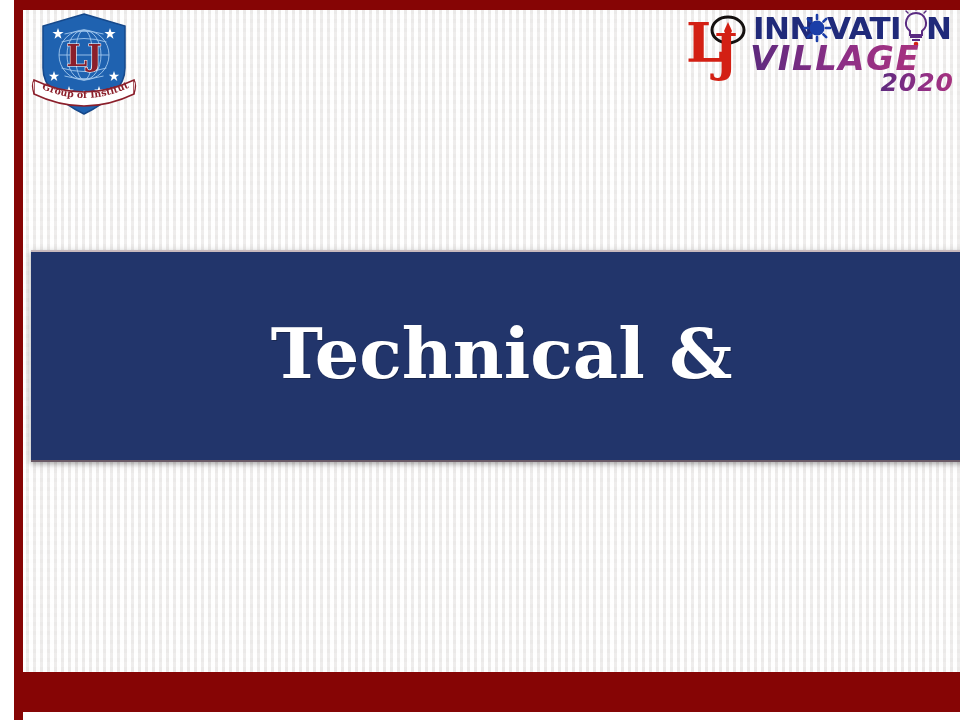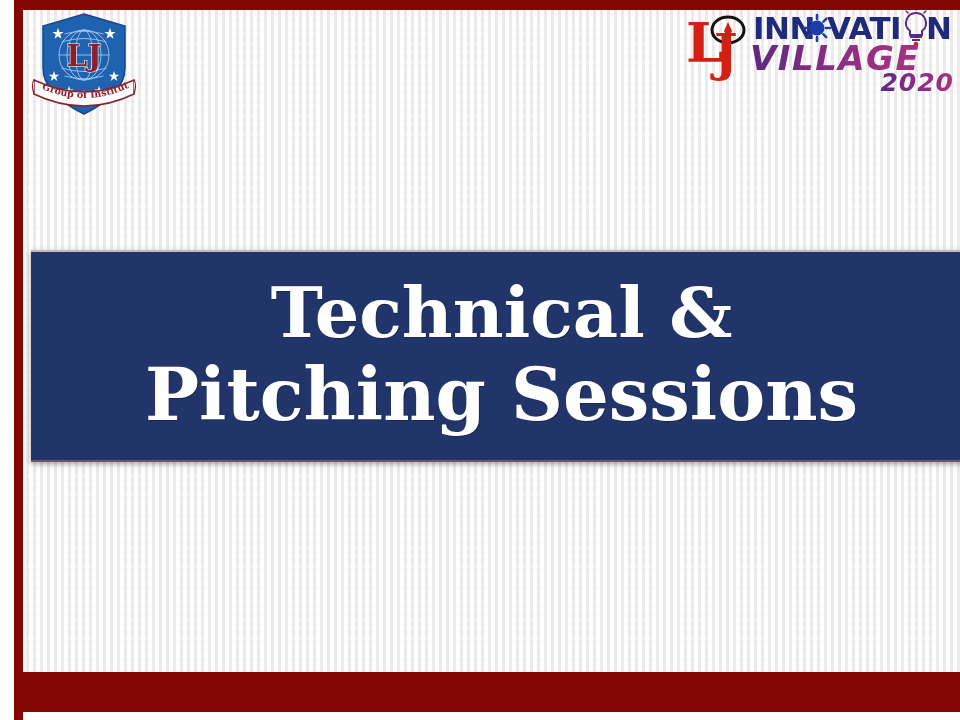--- a/index.html
+++ b/index.html
@@ -240,21 +240,20 @@
       <text x="242" y="33" font-family="DejaVu Sans, sans-serif" font-size="31" font-weight="bold" fill="#202a7a" letter-spacing="-0.5">N</text>
 
       <text x="66" y="64" font-family="DejaVu Sans, sans-serif" font-size="34" font-weight="bold" font-style="italic" fill="url(#purpGrad)" letter-spacing="1.5">VILLAGE</text>
 
       <text x="270" y="85" text-anchor="end" font-family="DejaVu Sans, sans-serif" font-size="25" font-weight="bold" font-style="italic" fill="url(#purpGrad)" letter-spacing="1">2020</text>
     </svg>
   </div>
 
   <div class="title-banner">
     <div class="title-line l1">Technical &amp;</div>
-    <div class="title-line l2">Pitching Sessions</div>
   </div>
 
   <div class="frame-top"></div>
   <div class="frame-left"></div>
   <div class="frame-right"></div>
   <div class="frame-bottom-strip"></div>
   <div class="frame-bottom-edge"></div>
   <div class="frame-bottom-edge-left"></div>
   <div class="frame-bottom-edge-right"></div>
 

